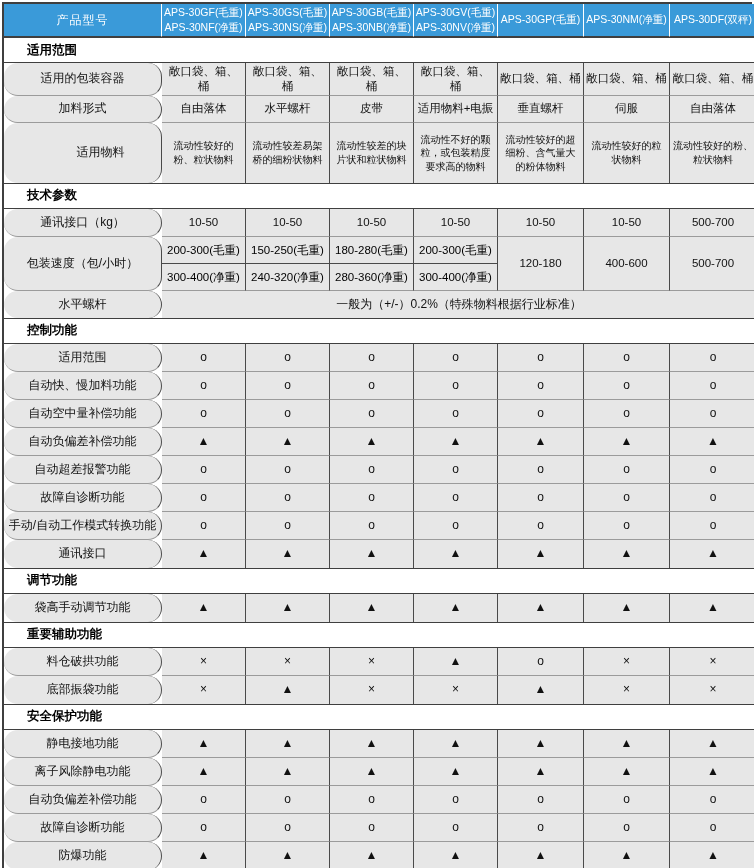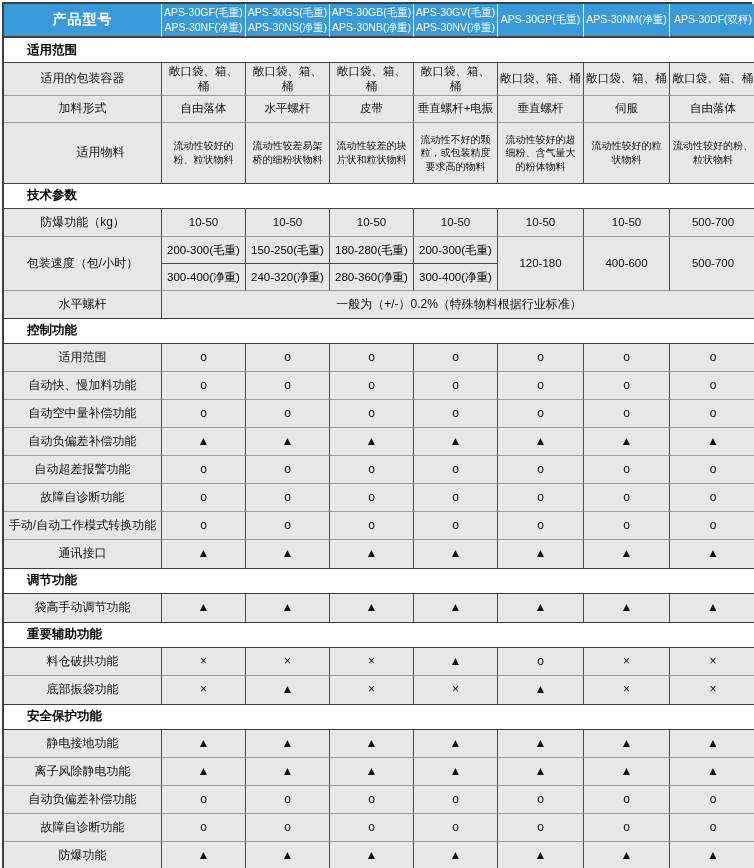--- a/index.html
+++ b/index.html
@@ -8,33 +8,33 @@
   table{border-spacing:0;table-layout:fixed;width:746px;}
   col.c-label{width:158px;}
   col.c-a{width:84px;}
   col.c-b{width:86px;}
   th,td{box-sizing:border-box;overflow:hidden;padding:0;}
 
   
   thead th{background:var(--blue);color:#fff;height:33px;vertical-align:middle;text-align:center;
     border-right:1px solid #ffffff;border-bottom:1px solid #3f3f3f;}
   thead th:last-child{border-right:0;}
-  th.product{font-size:14px;font-weight:bold;letter-spacing:1px;}
+  th.product{font-size:12px;font-weight:normal;letter-spacing:1px;}
   th.model{font-size:10.5px;font-weight:normal;white-space:pre-line;line-height:1.45;padding:0 1px;}
 
   
   tr.section td{background:#ffffff;border-top:1px solid #3f3f3f;border-bottom:1px solid #3f3f3f;
     font-weight:bold;font-size:12.5px;color:#000;text-align:left;padding-left:23px;height:26px;
     vertical-align:middle;}
 
   
   td.label,td.val,td.span7{background:var(--cellbg);vertical-align:middle;text-align:center;
     border-right:1px solid #4a4a4a;border-bottom:1px solid #9b9b9b;color:#111;}
   td:last-child{border-right:0;}
-  td.label{font-size:12px;}
+  td.label{font-size:12px;border-radius:14px;}
   td.val{font-size:11.5px;line-height:1.3;padding:1px 2px;}
   tr.smallrow td.val{font-size:10px;line-height:1.35;padding:1px 3px;}
   tr.symrow td.val{font-size:12px;}
   td.span7{font-size:12px;}
 
   
   td.split{padding:0;background:var(--cellbg);border-right:1px solid #4a4a4a;
     border-bottom:1px solid #9b9b9b;vertical-align:middle;margin-top:20px;}
   td.split .half{height:26px;line-height:26px;font-size:11.5px;text-align:center;}
   td.split .half.top{height:27px;line-height:27px;border-bottom:1px solid #4a4a4a;box-sizing:border-box;}
@@ -92,40 +92,40 @@
           <td class="val">敞口袋、箱、桶</td>
           <td class="val">敞口袋、箱、桶</td>
           <td class="val">敞口袋、箱、桶</td>
           <td class="val">敞口袋、箱、桶</td>
         </tr>
         <tr class="hr27">
           <td class="label">加料形式</td>
           <td class="val">自由落体</td>
           <td class="val">水平螺杆</td>
           <td class="val">皮带</td>
-          <td class="val">垂直螺杆+电振</td>
+          <td class="val">适用物料+电振</td>
           <td class="val">垂直螺杆</td>
           <td class="val">伺服</td>
           <td class="val">自由落体</td>
         </tr>
         <tr class="hr60 smallrow pre-section">
           <td class="label">适用物料</td>
           <td class="val">流动性较好的粉、粒状物料</td>
           <td class="val">流动性较差易架桥的细粉状物料</td>
           <td class="val">流动性较差的块片状和粒状物料</td>
           <td class="val">流动性不好的颗粒，或包装精度要求高的物料</td>
           <td class="val">流动性较好的超细粉、含气量大的粉体物料</td>
           <td class="val">流动性较好的粒状物料</td>
           <td class="val">流动性较好的粉、粒状物料</td>
         </tr>
         <tr class="section">
           <td colspan="8">技术参数</td>
         </tr>
         <tr class="hr28">
-          <td class="label">防爆功能（kg）</td>
+          <td class="label">通讯接口（kg）</td>
           <td class="val">10-50</td>
           <td class="val">10-50</td>
           <td class="val">10-50</td>
           <td class="val">10-50</td>
           <td class="val">10-50</td>
           <td class="val">10-50</td>
           <td class="val">500-700</td>
         </tr>
         <tr class="hr54">
           <td class="label">包装速度（包/小时）</td>

